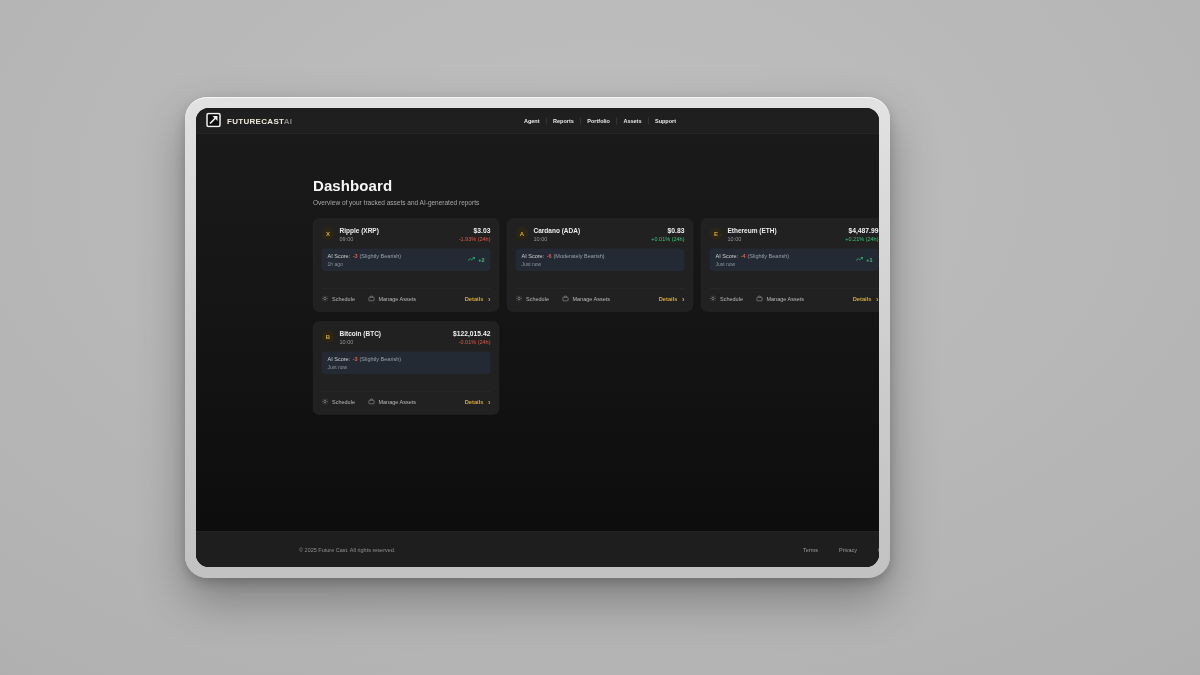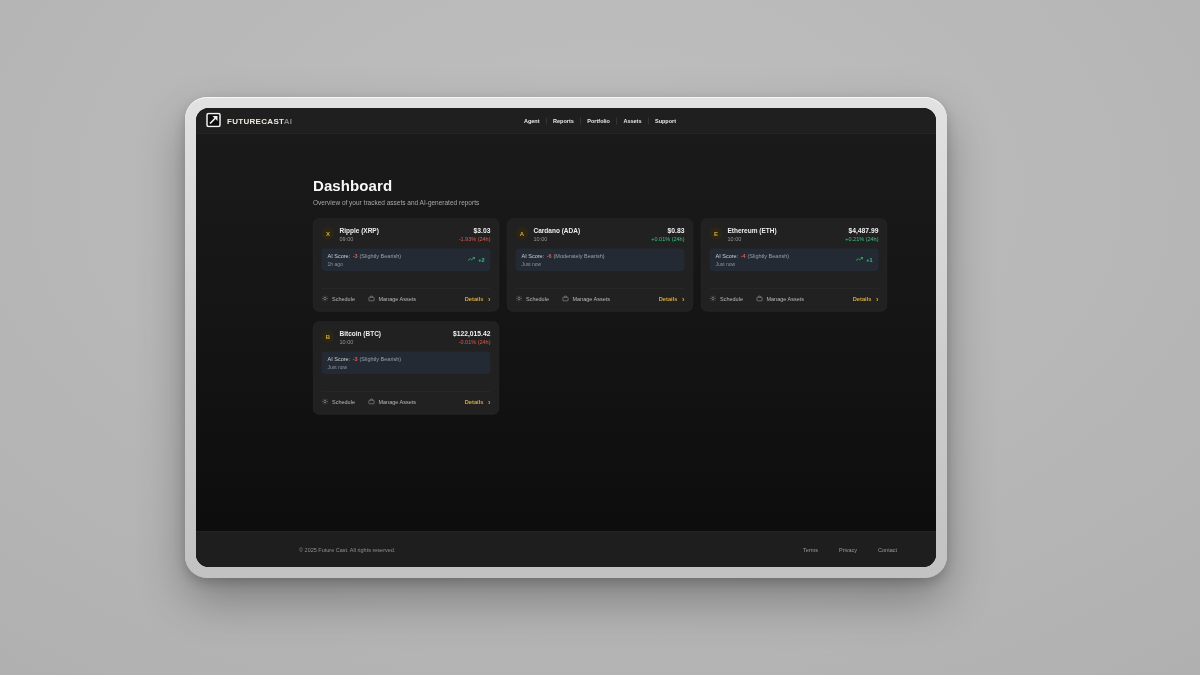--- a/index.html
+++ b/index.html
@@ -5,21 +5,21 @@
   * { box-sizing: border-box; margin: 0; padding: 0; }
   html,body { width:1200px; height:675px; overflow:hidden; }
   body {
     font-family: "Liberation Sans", "DejaVu Sans", sans-serif;
     background: radial-gradient(130% 150% at 50% 28%, #bfbfbf 0%, #b2b2b2 55%, #a2a2a2 100%);
     position: relative;
   }
 
   
   .device {
-    position: absolute; left:185px; top:97px; width:762px; height:481px;
+    position: absolute; left:185px; top:97px; width:705px; height:481px;
     border-radius: 22px;
     background: linear-gradient(180deg, #e2e2e2 0%, #cdcdcd 55%, #c2c2c2 100%);
     box-shadow: 0 22px 48px rgba(0,0,0,.30), 0 5px 12px rgba(0,0,0,.18),
                 inset 0 1px 0 rgba(255,255,255,.7);
   }
   .app {
     position: absolute; left:11px; top:11px; right:11px; bottom:11px;
     border-radius: 13px; overflow: hidden; background:#141414;
     box-shadow: inset 0 0 0 1px rgba(0,0,0,.55);
   }

